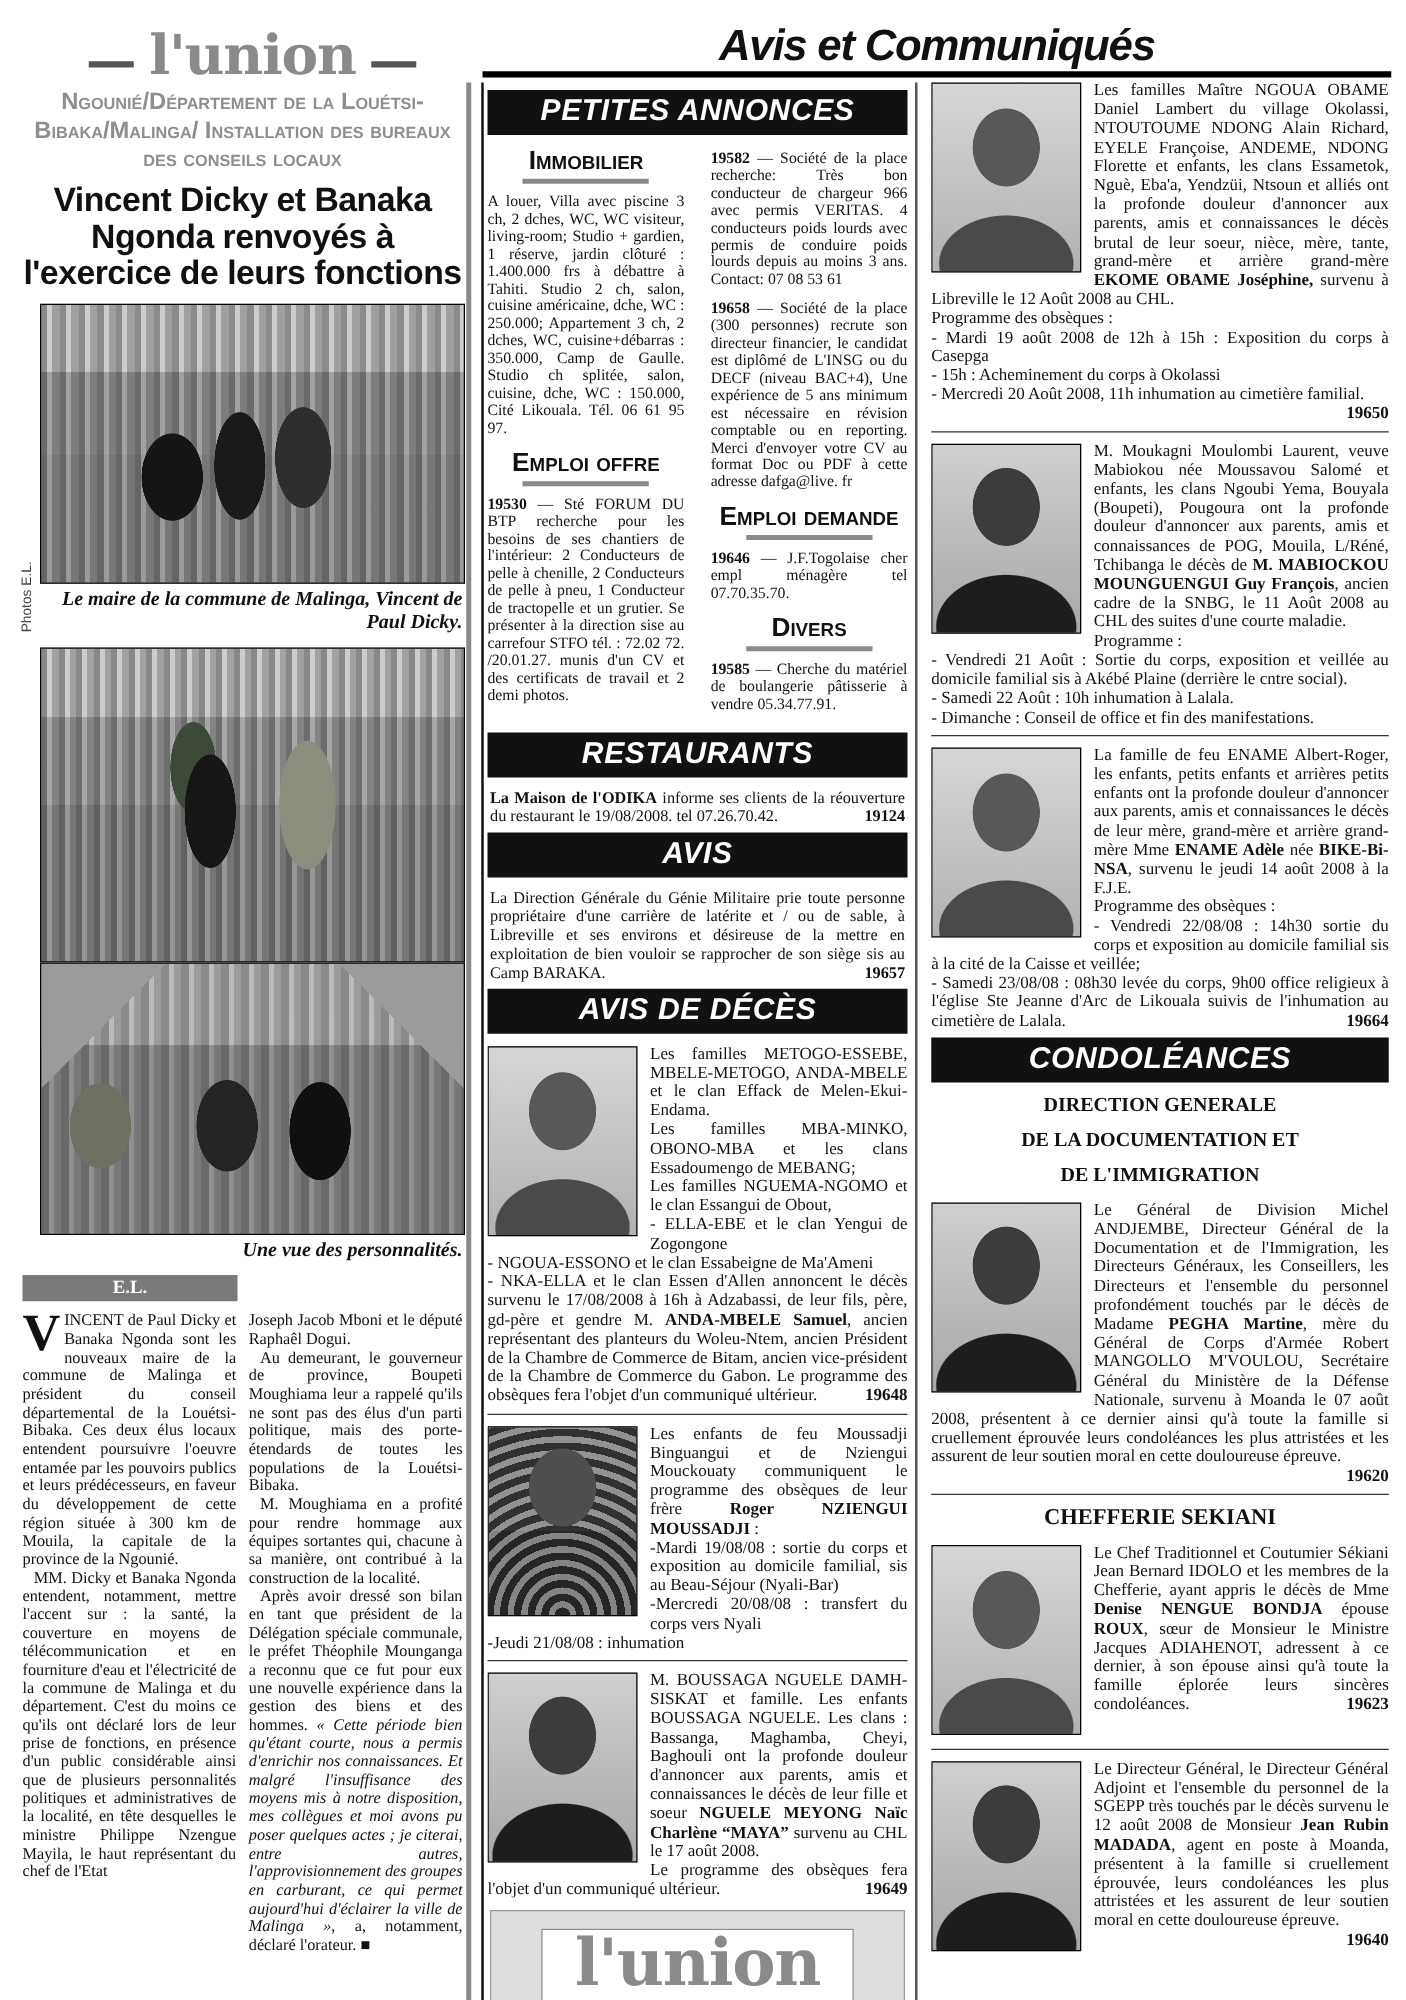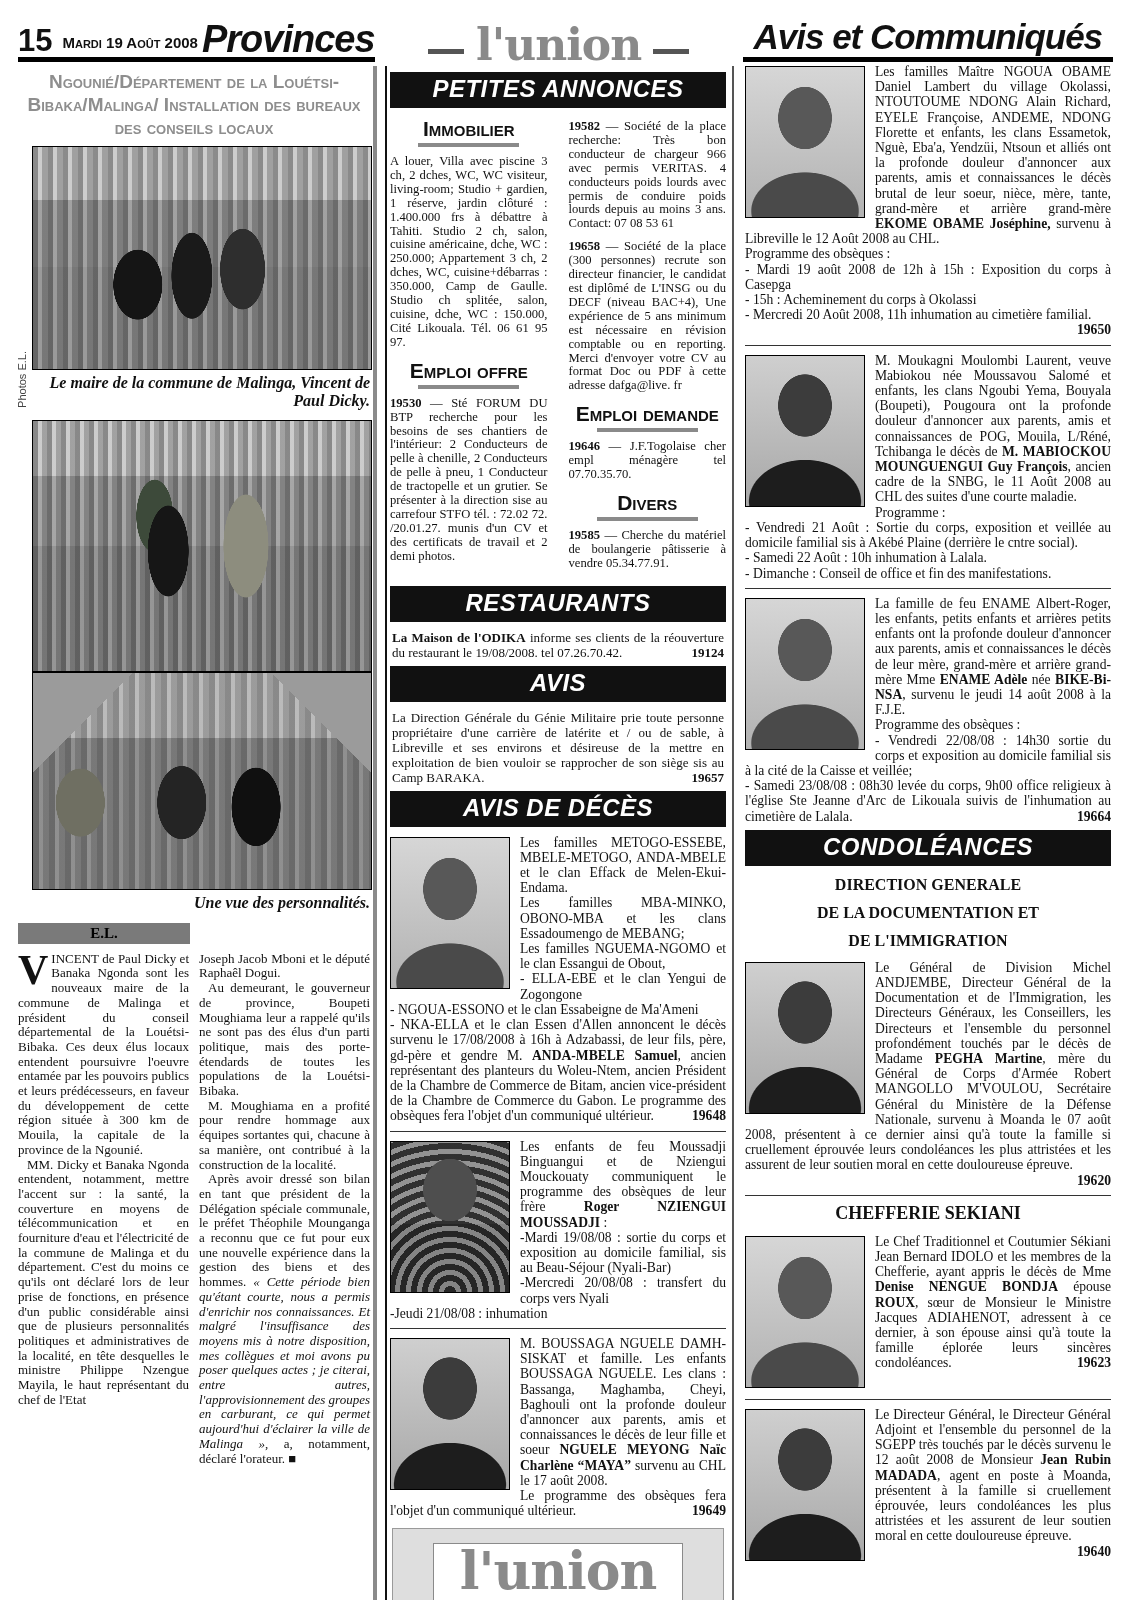--- a/index.html
+++ b/index.html
@@ -52,21 +52,21 @@
       repeating-linear-gradient(90deg, rgba(40,40,40,.45) 0 5px, rgba(170,170,170,.25) 5px 9px, rgba(80,80,80,.4) 9px 14px),
       linear-gradient(#d8d8d8 0 22%, #a5a5a5 22% 50%, #8f8f8f 50% 100%);}
   .crowd3{height:216px;background-image:
       radial-gradient(ellipse 12% 30% at 66% 62%, #101010 0 60%, transparent 61%),
       radial-gradient(ellipse 12% 28% at 44% 60%, #242424 0 60%, transparent 61%),
       radial-gradient(ellipse 12% 26% at 14% 60%, #6f6f62 0 60%, transparent 61%),
       linear-gradient(135deg, #9b9b9b 0 18%, transparent 18%),
       linear-gradient(225deg, #9b9b9b 0 18%, transparent 18%),
       repeating-linear-gradient(90deg, rgba(50,50,50,.4) 0 6px, rgba(150,150,150,.2) 6px 10px, rgba(80,80,80,.35) 10px 16px),
       linear-gradient(#c4c4c4 0 30%, #8e8e8e 30% 100%);}
-  .elbox{width:172px;background:#7a7a7a;color:#000000;font-weight:bold;font-size:15px;
+  .elbox{width:172px;background:#7a7a7a;color:#ffffff;font-weight:bold;font-size:15px;
          text-align:center;padding:2px 0;margin:2px 0 8px 0;}
   .bodycols{display:flex;gap:10px;}
   .bodycol{width:171px;font-size:13px;line-height:14.7px;text-align:justify;}
   .bodycol .para{text-indent:9px;}
   .bodycol > .para:first-child, .para.first{text-indent:0;}
   .dropcap{float:left;font-size:42px;line-height:33px;font-weight:bold;padding:2px 3px 0 0;}
   
   .banner{background:#111;color:#fff;font-family:"Liberation Sans",sans-serif;font-weight:bold;
           font-style:italic;font-size:24px;text-align:center;padding:3px 0 5px 0;margin:6px 0 8px 0;
           letter-spacing:.5px;}
@@ -108,39 +108,35 @@
   .unionad-inner{background:#fff;border:1px solid #8a8a8a;text-align:center;padding:4px 0 10px 0;}
   .masthead2{font-family:"DejaVu Serif",serif;font-weight:bold;font-size:52px;line-height:.9;
              color:#8a8a8a;letter-spacing:-1px;}
 </style>
 </head>
 <body>
 
 <div class="page">
 
   <header class="topbar">
-    <div class="tb-left">
-      <span class="pagenum">15</span>
-      <span class="tdate">Mardi 19 Août 2008</span>
-      <span class="prov">Provinces</span>
-    </div>
     <div class="tb-mid">
       <span class="dash"></span>
       <span class="masthead">l'union</span>
       <span class="dash"></span>
     </div>
     <div class="tb-right">
       <span class="avisc">Avis et Communiqués</span>
     </div>
   </header>
 
   <div class="cols">
 
     <section class="col-left">
       <div class="kicker">Ngounié/Département de la Louétsi-Bibaka/Malinga/ Installation des bureaux des conseils locaux</div>
+      <h1 class="headline">Vincent Dicky et Banaka Ngonda renvoyés à l'exercice de leurs fonctions</h1>
 
       <figure class="leftphoto" style="margin-block:0;">
         <div class="img crowd crowd1"></div>
         <div class="credit">Photos E.L.</div>
         <figcaption class="cap">Le maire de la commune de Malinga, Vincent de Paul Dicky.</figcaption>
       </figure>
 
       <figure class="leftphoto" style="margin-block:0;">
         <div class="img crowd crowd2"></div>
       </figure>

